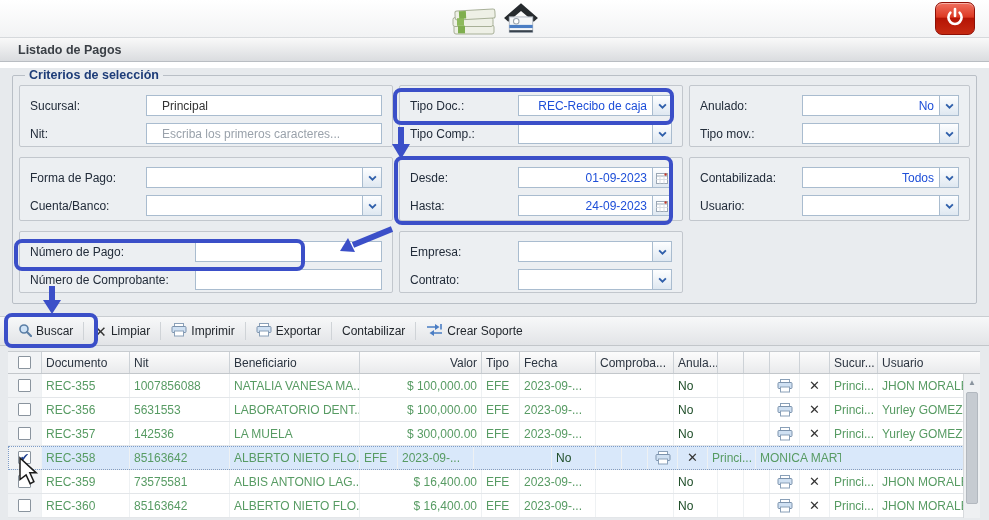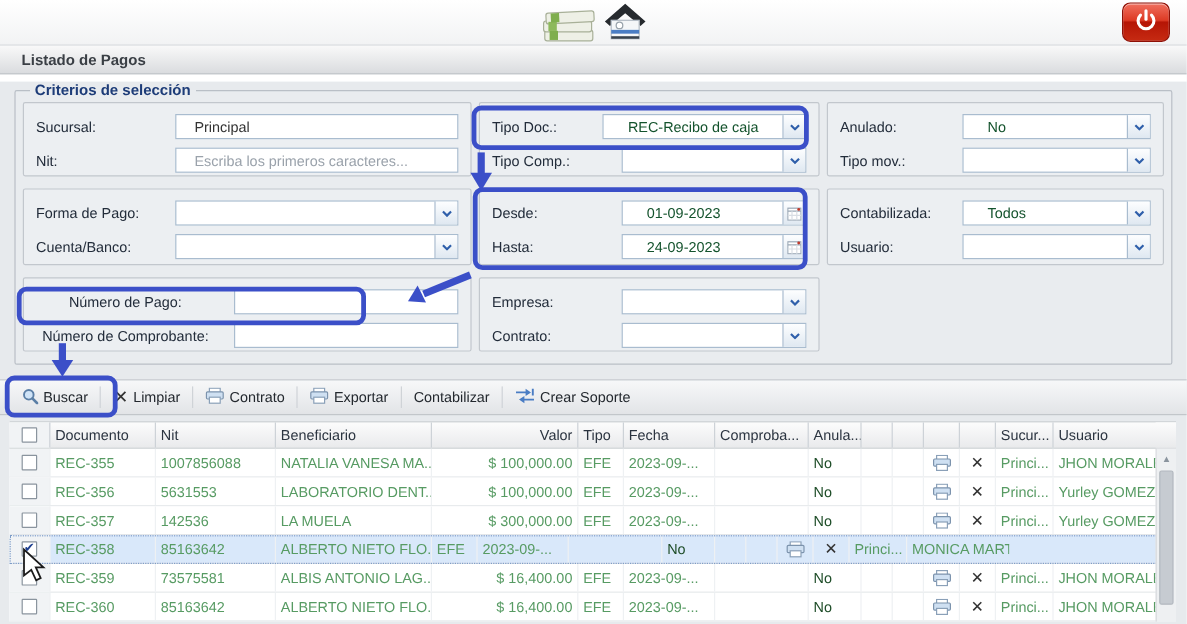--- a/index.html
+++ b/index.html
@@ -32,29 +32,29 @@
   .gbox.gb-left { width:374px; }
   .gbox.gb-mid { width:284px; }
   .gbox.gb-right { flex:1; }
   .gbox.gb-ghost { border:none; background:transparent; }
 
   .frow { display:flex; align-items:center; height:21px; margin-bottom:7px;gap:16px; }
   .frow label { color:#222c3a; font-size:12px; }
   .gb-left .frow label { width:100px; }
   .gb-mid .frow label { width:92px; }
   .gb-right .frow label { width:86px; }
-  .gb-left.wide-label .frow label { width:150px;text-align:center; }
+  .gb-left.wide-label .frow label { width:150px; }
 
   .tbox, .combo, .datebox { height:21px; border:1px solid #a9bccf; background:#fff; display:flex; align-items:center; }
   .tbox { flex:1; padding:0 15px; font-size:12px; color:#333; font-family:inherit; }
   input.tbox { outline:none; }
   input.tbox::placeholder { color:#9aa2ab; }
   .tbox.short { flex:0 0 84px; }
   .combo, .datebox { flex:1; }
-  .combo .val, .datebox .val { flex:1; padding:0 20px; color:#14532d; white-space:nowrap; overflow:hidden; }
+  .combo .val, .datebox .val { flex:1; padding:0 5px; color:#1d4ed8; white-space:nowrap; overflow:hidden;text-align:right; }
   .combo .btn, .datebox .btn { width:19px; height:100%; border-left:1px solid #a9bccf; background:linear-gradient(#fdfeff,#dfe8f1); display:flex; align-items:center; justify-content:center; cursor:pointer; }
 
   
   .toolbar { margin-top:12px; height:30px; background:linear-gradient(#f7f8f9,#e2e4e7); border-top:1px solid #c9cdd1; border-bottom:1px solid #c2c6ca; display:flex; align-items:center; padding-left:10px; }
   .tb-btn { display:flex; align-items:center; gap:4px; padding:3px 8px; color:#23282e; font-size:12px; cursor:pointer; border-radius:2px; }
   .tb-sep { width:1px; height:18px; background:#cfd3d7; margin:0 2px; }
 
   
   .grid { margin:5px 0 0 8px; width:972px; background:#fff; }
   .thead { display:flex; height:23px; background:linear-gradient(#fcfcfc,#e9eaec); border-top:1px solid #c8ccd0; border-bottom:1px solid #c3c7cb; }
@@ -336,21 +336,21 @@
       <span class="xmark" style="font-size:15px;">✕</span>
       <span>Limpiar</span>
     </div>
     <div class="tb-sep"></div>
     <div class="tb-btn">
       <span><svg width="16" height="14" viewBox="0 0 16 14">
             <rect x="3.5" y="0.5" width="9" height="4" fill="#fff" stroke="#8aa0b8"></rect>
             <rect x="1" y="3.5" width="14" height="6" rx="1" fill="#cfe0f2" stroke="#7c93ad"></rect>
             <rect x="3.5" y="8" width="9" height="5" fill="#fff" stroke="#8aa0b8"></rect>
           </svg></span>
-      <span>Contrato</span>
+      <span>Imprimir</span>
     </div>
     <div class="tb-sep"></div>
     <div class="tb-btn">
       <span><svg width="16" height="14" viewBox="0 0 16 14">
             <rect x="3.5" y="0.5" width="9" height="4" fill="#fff" stroke="#8aa0b8"></rect>
             <rect x="1" y="3.5" width="14" height="6" rx="1" fill="#cfe0f2" stroke="#7c93ad"></rect>
             <rect x="3.5" y="8" width="9" height="5" fill="#fff" stroke="#8aa0b8"></rect>
           </svg></span>
       <span>Exportar</span>
     </div>

